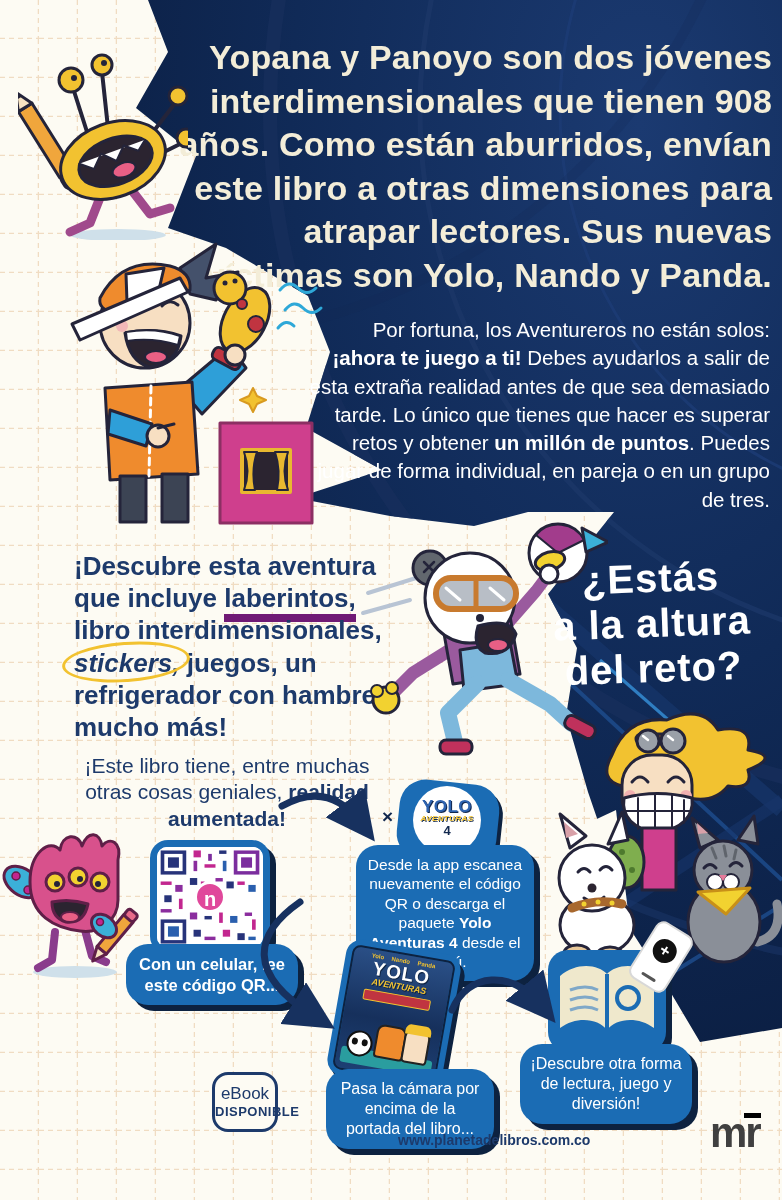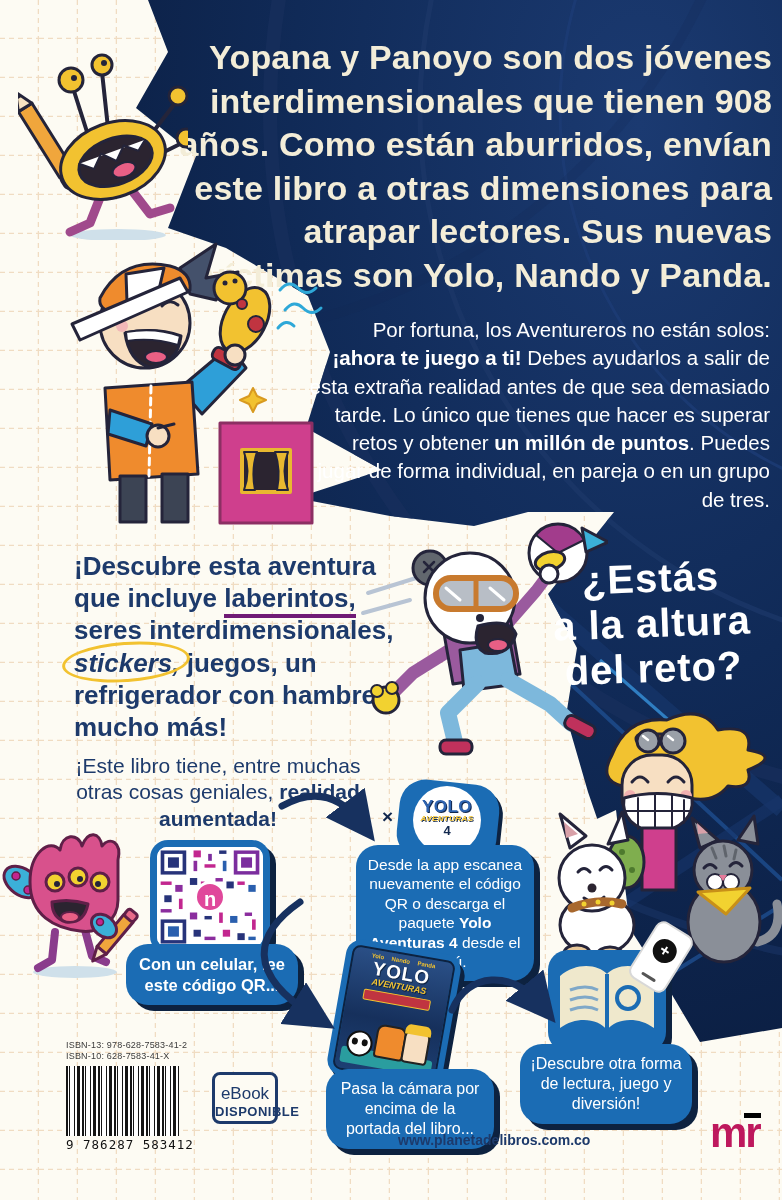--- a/index.html
+++ b/index.html
@@ -9,28 +9,28 @@
   svg{display:block;}
 
   
   .headline{right:10px;top:36px;width:612px;text-align:right;color:#f3edd8;
             font-size:34px;line-height:1.28;font-weight:bold;letter-spacing:.2px;}
   .intro{right:12px;top:316px;width:462px;text-align:right;color:#ffffff;
          font-size:20.5px;line-height:1.38;margin:0;}
   .intro b{font-weight:bold;}
   .features{left:74px;top:550px;width:338px;color:#1d3a6b;font-size:26px;
             line-height:1.24;font-weight:bold;margin:0;}
-  .u-yellow{border-bottom:4px solid #701a75;padding-bottom:1px;margin-top:24px;}
+  .u-yellow{border-bottom:8px solid #701a75;padding-bottom:1px;margin-top:24px;}
   .circ-yellow{font-style:italic;position:relative;display:inline-block;}
   .circ-yellow::after{content:"";position:absolute;inset:-5px -10px -3px -12px;
             border:3px solid #f2c230;border-radius:50%;transform:rotate(-4deg);}
   .challenge{right:4px;top:556px;width:252px;text-align:center;color:#ffffff;
              font-weight:bold;font-size:40px;line-height:1.12;transform:rotate(-2deg);
              letter-spacing:1px;}
-  .ar-note{left:59px;top:753px;width:318px;text-align:center;color:#1d3a6b;
+  .ar-note{left:68px;top:753px;width:318px;text-align:center;color:#1d3a6b;
            font-size:21px;line-height:1.25;margin:0;}
   .ar-note b{font-weight:bold;}
 
   
   .bubble{position:absolute;background:#1b6cb4;border-radius:22px;
           box-shadow:6px 6px 0 #0d2240;color:#fff;text-align:center;
           padding:10px 10px;font-size:16px;line-height:1.25;}
   .bubble b{font-weight:bold;}
   .qr-bubble{left:126px;top:944px;width:152px;font-weight:bold;font-size:16.5px;}
   .app-bubble{left:356px;top:845px;width:158px;font-size:15.5px;}
@@ -97,26 +97,26 @@
          border-radius:2px;}
 
   
   .isbn-block{left:66px;top:1040px;width:120px;color:#3a3a3a;}
   .isbn-line{font-size:9px;line-height:1.25;letter-spacing:.2px;white-space:nowrap;}
   .barcode{margin-top:3px;width:113px;height:70px;
      background:repeating-linear-gradient(90deg,#151515 0 2px,#fff 2px 3px,#151515 3px 4px,
        #fff 4px 8px,#151515 8px 9px,#fff 9px 11px,#151515 11px 14px,#fff 14px 16px);}
   .barcode-digits{font-family:"DejaVu Sans Mono",monospace;font-size:12.5px;color:#111;
      letter-spacing:1px;margin-top:1px;white-space:nowrap;}
-  .ebook-badge{left:212px;top:1072px;width:66px;height:52px;border:3px solid #1d3a6b;
-     border-radius:8px;background:#fdfbf3;text-align:center;box-sizing:border-box;}
+  .ebook-badge{left:212px;top:1072px;width:66px;height:60px;border:3px solid #1d3a6b;
+     border-radius:16px;background:#fdfbf3;text-align:center;box-sizing:border-box;}
   .ebook-title{font-size:17px;color:#1d3a6b;margin-top:10px;line-height:1.1;}
   .ebook-sub{font-size:13px;font-weight:bold;color:#1d3a6b;letter-spacing:.5px;}
   .website{left:398px;top:1132px;font-size:14px;font-weight:bold;color:#1d3a6b;}
-  .mr-logo{left:710px;top:1112px;font-size:42px;font-weight:bold;color:#be185d;
+  .mr-logo{left:710px;top:1112px;font-size:42px;font-weight:bold;color:#404040;
            letter-spacing:-2px;line-height:1;}
   .mr-bar{position:absolute;top:1px;right:-1px;width:17px;height:5px;background:#000;}
 </style>
 </head>
 <body>
 
 <div class="cover">
 
   <svg class="abs" style="left:0;top:0;" width="782" height="1200" viewBox="0 0 782 1200">
     <defs>
@@ -146,21 +146,21 @@
       <path d="M600 660 L705 752" stroke="#2f7ec2" stroke-width="3"></path>
       <path d="M585 930 L782 800" stroke="#17366b" stroke-width="12" opacity="0.6"></path>
       <path d="M620 1005 L782 905" stroke="#1e4e8e" stroke-width="4" opacity="0.8"></path>
     </g>
   </svg>
 
   <div class="abs headline">Yopana y Panoyo son dos jóvenes interdimensionales que tienen 908 años. Como están aburridos, envían este libro a otras dimensiones para atrapar lectores. Sus nuevas víctimas son Yolo, Nando y Panda.</div>
 
   <p class="abs intro"><span>Por fortuna, los Aventureros no están solos: </span><b>¡ahora te juego a ti!</b><span> Debes ayudarlos a salir de esta extraña realidad antes de que sea demasiado tarde. Lo único que tienes que hacer es superar retos y obtener </span><b>un millón de puntos</b><span>. Puedes jugar de forma individual, en pareja o en un grupo de tres.</span></p>
 
-  <p class="abs features"><span>¡Descubre esta aventura que incluye </span><span class="u-yellow">laberintos,</span><span> seres interdimensionales, </span><span class="circ-yellow">stickers,</span><span> juegos, un refrigerador con hambre y mucho más!</span></p>
+  <p class="abs features"><span>¡Descubre esta aventura que incluye </span><span class="u-yellow">laberintos,</span><span> libro interdimensionales, </span><span class="circ-yellow">stickers,</span><span> juegos, un refrigerador con hambre y mucho más!</span></p>
 
   <div class="abs challenge">
     <div>¿Estás</div>
     <div>a la altura</div>
     <div>del reto?</div>
   </div>
 
   <p class="abs ar-note"><span>¡Este libro tiene, entre muchas otras cosas geniales, </span><b>realidad aumentada!</b></p>
 
   <svg class="abs" style="left:18px;top:40px;" width="170" height="200" viewBox="0 0 170 200">
@@ -434,26 +434,20 @@
         <path d="M0,0 L7,3.5 L0,7 z" fill="#17315f"></path>
       </marker>
     </defs>
     <g fill="none" stroke="#17315f" stroke-width="7" stroke-linecap="round">
       <path d="M282,806 Q328,780 360,822" marker-end="url(#ah)"></path>
       <path d="M300,902 C254,934 246,974 314,1016" marker-end="url(#ah)"></path>
       <path d="M452,1010 C468,972 512,970 540,1004" marker-end="url(#ah)"></path>
     </g>
   </svg>
 
-  <div class="abs isbn-block">
-    <div class="isbn-line">ISBN-13: 978-628-7583-41-2</div>
-    <div class="isbn-line">ISBN-10: 628-7583-41-X</div>
-    <div class="barcode"></div>
-    <div class="barcode-digits">9 786287 583412</div>
-  </div>
 
   <div class="abs ebook-badge">
     <div class="ebook-title">eBook</div>
     <div class="ebook-sub">DISPONIBLE</div>
   </div>
 
   <div class="abs website">www.planetadelibros.com.co</div>
 
   <div class="abs mr-logo">
     <span>mr</span>

